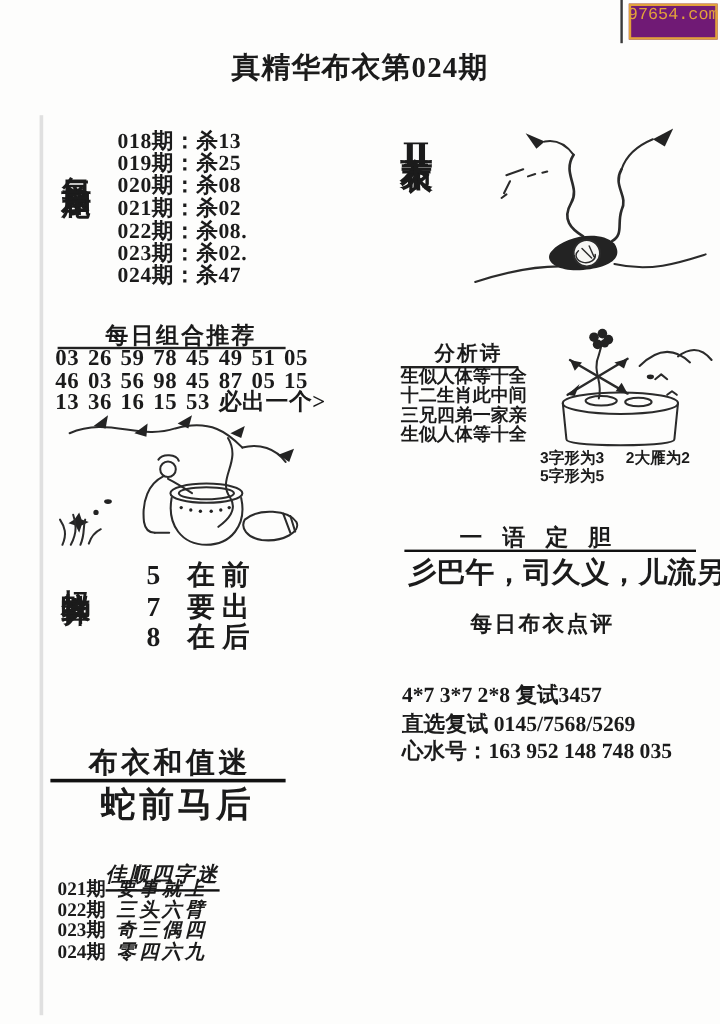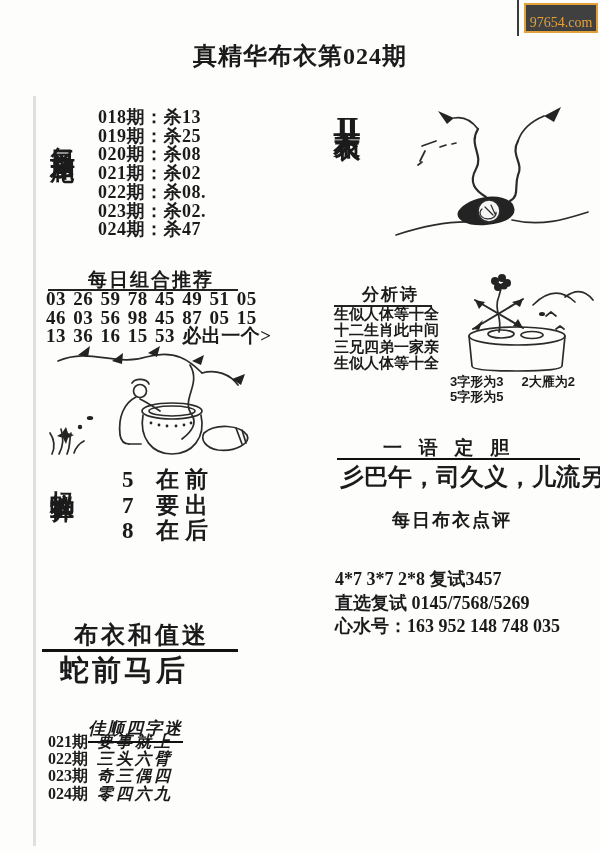--- a/index.html
+++ b/index.html
@@ -6,23 +6,23 @@
   .page{
     position:relative;width:600px;height:853px;overflow:hidden;
     background:#fdfdfc;color:#1b1b1b;
     font-family:"Liberation Serif","DejaVu Serif",serif;
   }
   .abs{position:absolute;}
   
   .wm-rule{left:517px;top:0;width:2px;height:36px;background:#3a3a3a;}
   .wm-box{
     left:524px;top:3px;width:70px;height:26px;
-    border:2px solid #e2a23b;display:flex;align-items:flex-end;justify-content:center;
-    font-family:Liberation Serif, serif;
-    font-size:14px;color:#e2a23b;background:#404040;
+    border:2px solid #e2a23b;display:flex;align-items:flex-start;justify-content:center;
+    font-family:Liberation Mono, monospace;
+    font-size:14px;color:#e2a23b;background:#701a75;
   }
   
   .title{left:0;right:0;top:40px;text-align:center;font-size:24px;font-weight:700;letter-spacing:1px;}
   
   .margin-line{left:33px;top:96px;width:3px;height:750px;background:#c9c9c9;opacity:.55;}
   
   .vlabel{writing-mode:vertical-rl;text-orientation:upright;font-weight:700;}
   .kill-label{left:46px;top:127px;font-size:25px;letter-spacing:3px;}
   .ant-label{left:46px;top:472px;font-size:24px;letter-spacing:2px;}
   .brand-label{left:329px;top:110px;font-size:27px;letter-spacing:1px;}
@@ -33,21 +33,21 @@
   .combo-rule{left:48px;top:289px;width:190px;height:2px;background:#222;}
   .combo-rows{left:46px;top:290px;font-size:19px;font-weight:700;line-height:18.5px;letter-spacing:.5px;word-spacing:2px;white-space:nowrap;}
   
   .ant-rows{left:122px;top:467px;font-size:23px;font-weight:700;line-height:25.5px;}
   .ant-row{display:flex;}
   .ant-num{width:34px;}
   .ant-text{letter-spacing:6px;}
   
   .hezhi-title{left:74px;top:619px;font-size:24px;font-weight:700;letter-spacing:3px;}
   .hezhi-rule{left:42px;top:649px;width:196px;height:3px;background:#111;}
-  .hezhi-answer{left:60px;top:651px;font-size:29px;font-weight:700;letter-spacing:3px;}
+  .hezhi-answer{left:84px;top:651px;font-size:29px;font-weight:700;letter-spacing:3px;}
   
   .fc-title{left:88px;top:707px;font-size:17px;font-weight:700;font-style:italic;letter-spacing:2px;border-bottom:2px solid #111;padding-bottom:1px;margin-top:10px;}
   .fc-rows{left:48px;top:733px;font-size:16px;font-weight:700;line-height:17.2px;white-space:nowrap;text-align:right;}
   .fc-text{font-style:italic;letter-spacing:3px;margin-left:9px;}
   
   .poem-title{left:362px;top:283px;font-size:17px;font-weight:700;letter-spacing:2px;}
   .poem-rule{left:334px;top:305px;width:98px;height:2px;background:#222;}
   .poem-lines{left:334px;top:306px;font-size:15px;font-weight:700;line-height:16.4px;white-space:nowrap;}
   .notes{left:450px;top:374px;font-family:"Liberation Sans","DejaVu Sans",sans-serif;font-size:13px;font-weight:700;line-height:15px;white-space:nowrap;}
   .notes .gap{display:inline-block;width:18px;}

